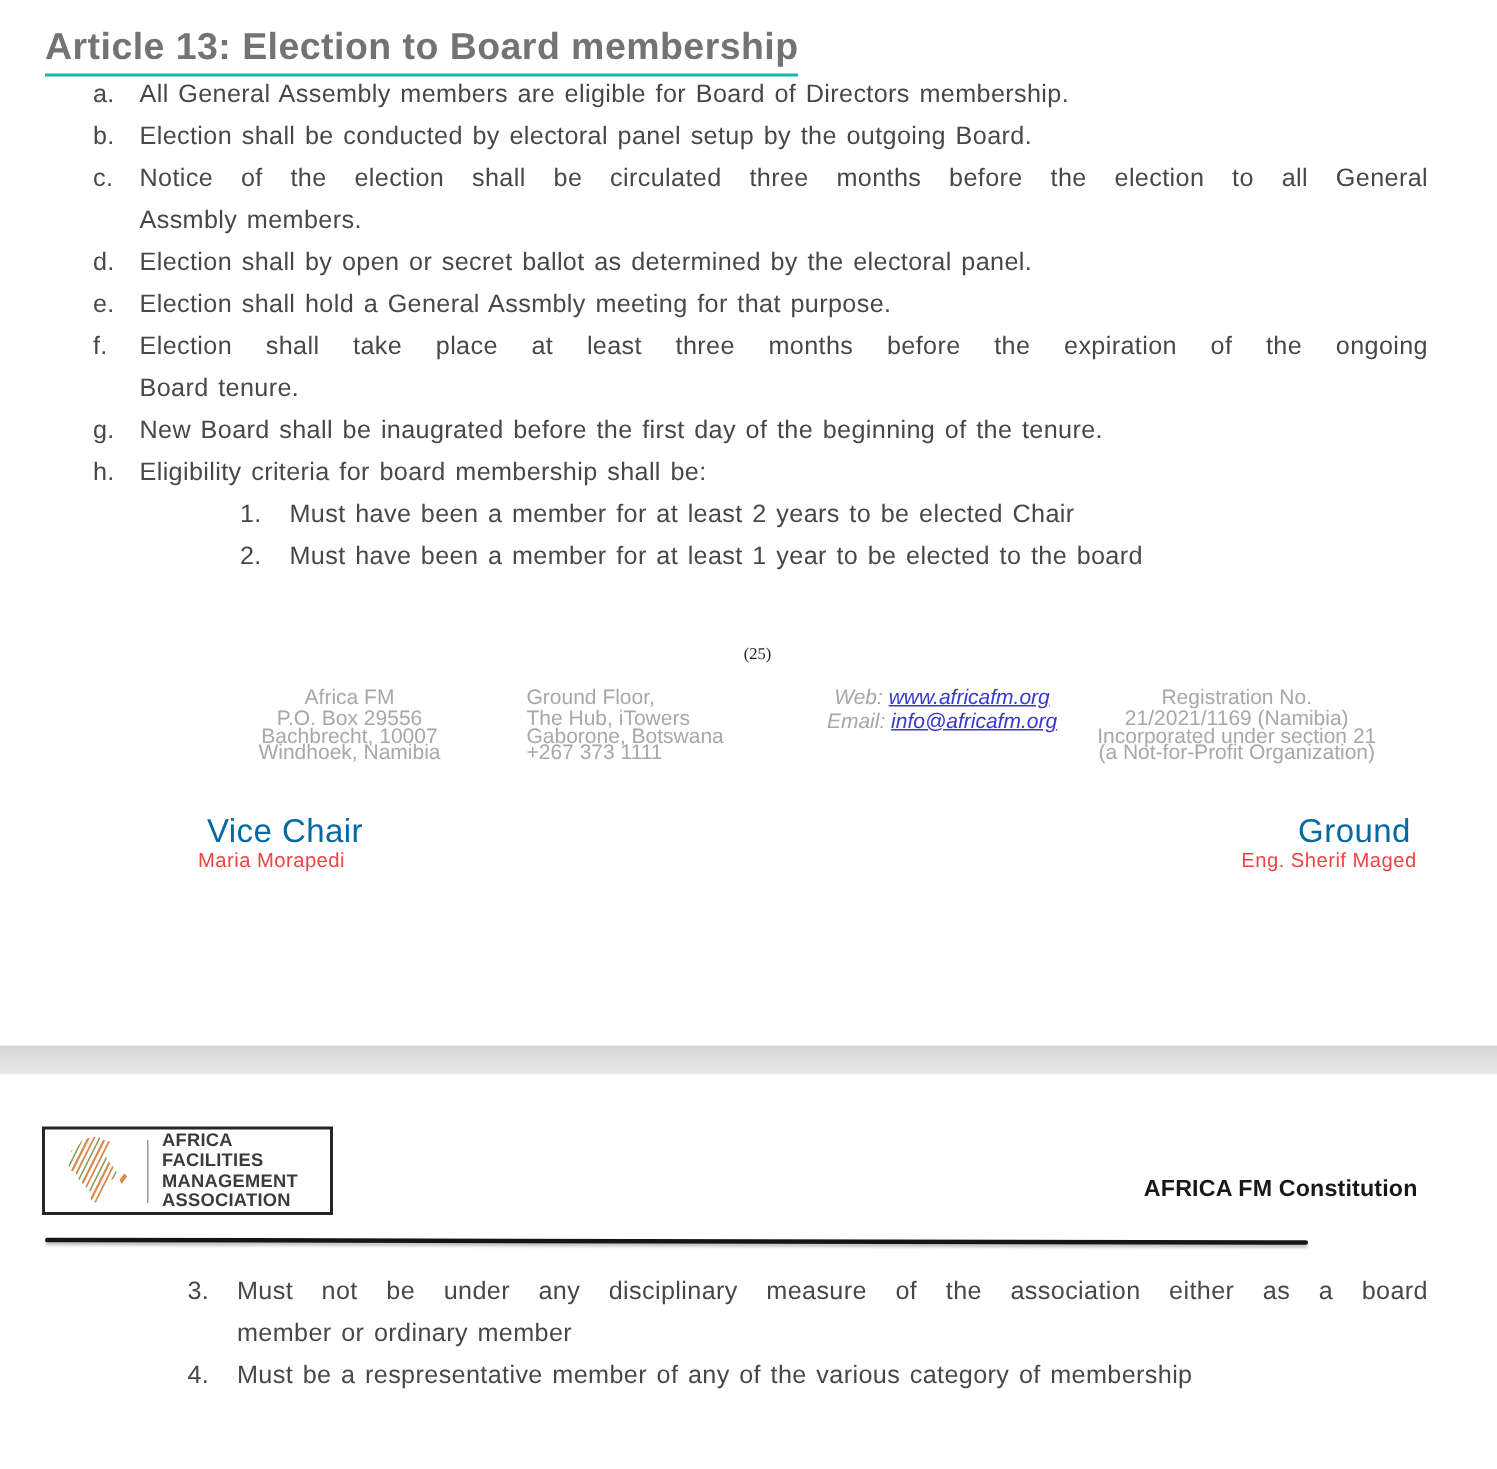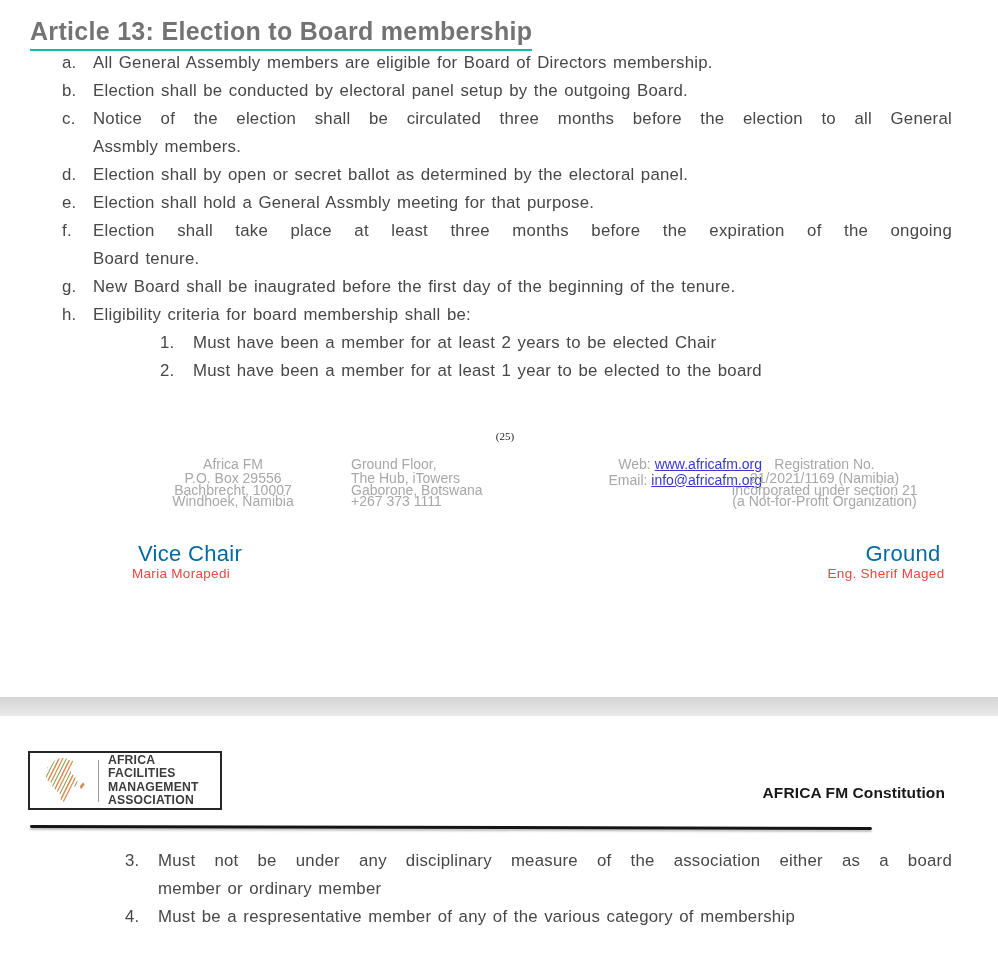--- a/index.html
+++ b/index.html
@@ -28,21 +28,21 @@
   
   .page-number {
     position:absolute; left:0; top:430px; width:980px; text-align:center;
     font-family:"Liberation Serif", serif; font-size:11px; color:#1f1f1f;margin-left:15px;
   }
   .fcol { position:absolute; top:457px; font-size:14px; color:#a8a8a8; }
   .fcol .ln { display:block; line-height:14px; }
   .fcol .ln.tight { line-height:10.5px; }
   .fcol1 { left:133px; width:200px; text-align:center; }
   .fcol2 { left:351px; width:200px; text-align:left; }
-  .fcol3 { left:552px; width:210px; text-align:right; }
+  .fcol3 { left:523px; width:210px; text-align:center;font-style:italic; }
   .fcol3 .ln { line-height:15.5px; }
   .fcol4 { left:697px; width:255px; text-align:center; }
   .flink { color:#3737d2; text-decoration:underline; cursor:pointer; }
   
   .sig-title { position:absolute; font-size:22px; color:#0369a1; width:160px; text-align:center; letter-spacing:0.3px; }
   .sig-name  { position:absolute; font-size:13.5px; color:#ef4444; width:170px; text-align:center; letter-spacing:0.3px; }
   .sig-title-left { left:110px; top:541px; }
   .sig-name-left  { left:96px;  top:566px; }
   .sig-title-right{ left:823px; top:541px; }
   .sig-name-right { left:801px; top:566px; }

